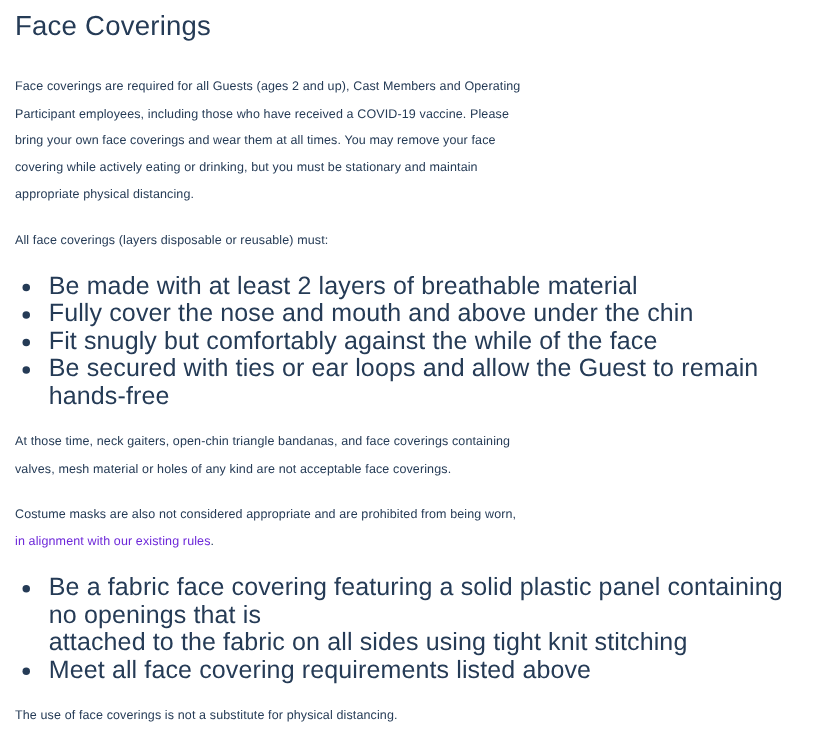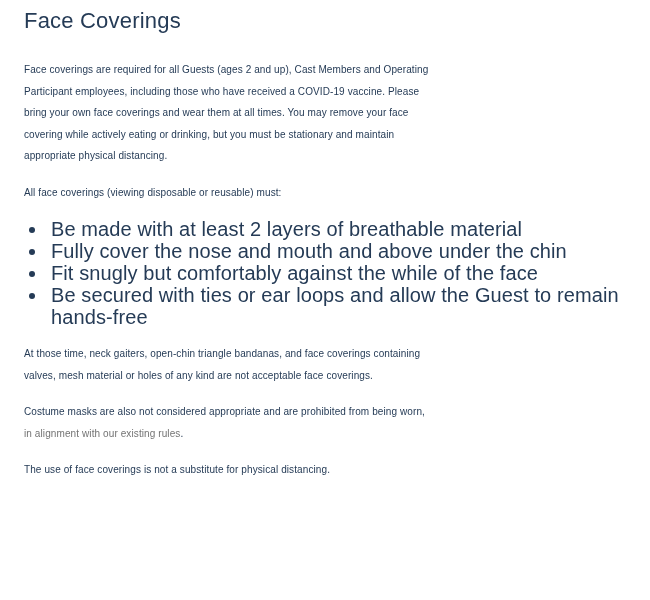--- a/index.html
+++ b/index.html
@@ -8,21 +8,21 @@
     background: #ffffff;
   }
   body {
     width: 650px;
     height: 600px;
     overflow: hidden;
     font-family: "Liberation Sans", "DejaVu Sans", sans-serif;
     color: #253b56;
   }
   .page {
-    padding: 6px 20px 0 24px;
+    padding: 6px 20px 0 12px;
     box-sizing: border-box;
     width: 650px;
   }
   h1.page-title {
     font-size: 22px;
     font-weight: 400;
     line-height: 30px;
     letter-spacing: 0.2px;
     margin: 0 0 23px 0;
     color: #253b56;
@@ -41,50 +41,55 @@
   }
   ul.req-list li {
     font-size: 20px;
     line-height: 22px;
     margin: 0;
     padding-left: 3px;
     white-space: pre-line;
     letter-spacing: 0.1px;
   }
   a.inline-link {
-    color: #737373;
+    color: #6d28d9;
     text-decoration: none;
     cursor: pointer;
   }
 </style>
 </head>
 <body>
 
 <div class="page">
 
   <h1 class="page-title">Face Coverings</h1>
 
   <p class="body-text">Face coverings are required for all Guests (ages 2 and up), Cast Members and Operating
 Participant employees, including those who have received a COVID-19 vaccine. Please
 bring your own face coverings and wear them at all times. You may remove your face
 covering while actively eating or drinking, but you must be stationary and maintain
 appropriate physical distancing.</p>
 
-  <p class="body-text">All face coverings (viewing disposable or reusable) must:</p>
+  <p class="body-text">All face coverings (layers disposable or reusable) must:</p>
 
   <ul class="req-list">
     <li>Be made with at least 2 layers of breathable material</li>
     <li>Fully cover the nose and mouth and above under the chin</li>
     <li>Fit snugly but comfortably against the while of the face</li>
     <li>Be secured with ties or ear loops and allow the Guest to remain hands-free</li>
   </ul>
 
   <p class="body-text">At those time, neck gaiters, open-chin triangle bandanas, and face coverings containing
 valves, mesh material or holes of any kind are not acceptable face coverings.</p>
 
   <p class="body-text"><span>Costume masks are also not considered appropriate and are prohibited from being worn,
 </span><a class="inline-link" href="#">in alignment with our existing rules</a><span>.</span></p>
 
 
+  <ul class="req-list">
+    <li>Be a fabric face covering featuring a solid plastic panel containing no openings that is
+attached to the fabric on all sides using tight knit stitching</li>
+    <li>Meet all face covering requirements listed above</li>
+  </ul>
 
   <p class="body-text">The use of face coverings is not a substitute for physical distancing.</p>
 
 </div>
 
 </body></html>

